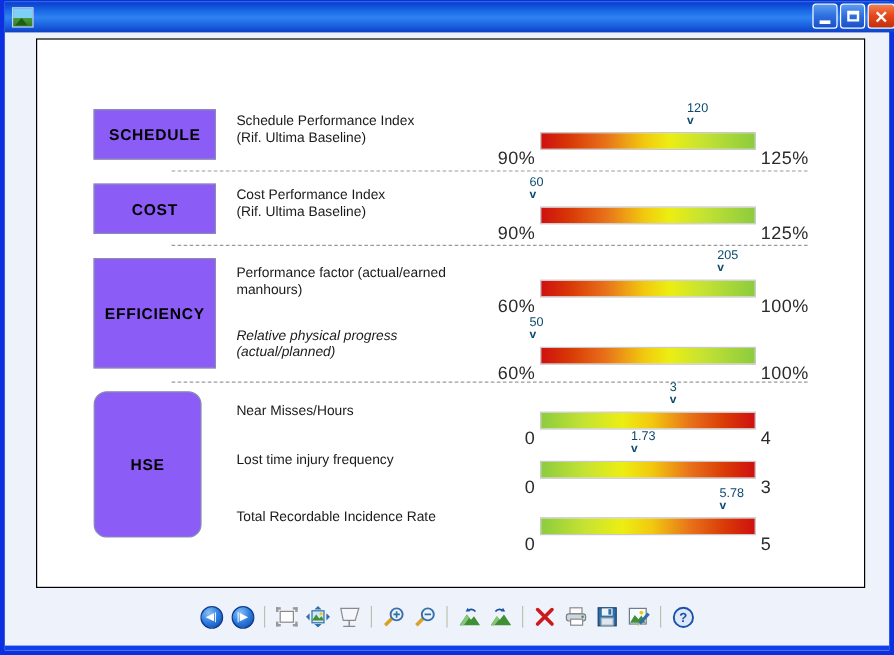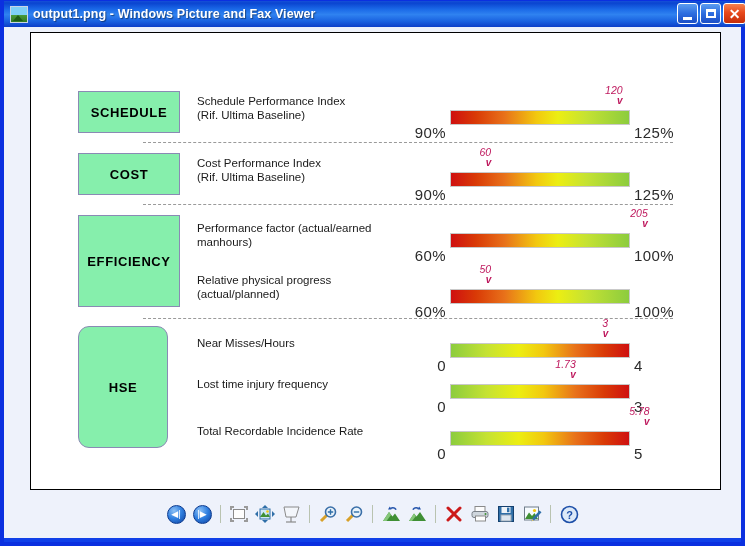--- a/index.html
+++ b/index.html
@@ -92,21 +92,21 @@
     left: 26px; top: 31px;
     width: 691px; height: 458px;
     background: #ffffff;
     border: 1px solid #000000;
     box-sizing: border-box;
   }
 
   
   .row-label-box {
     position: absolute;
-    background: #86efac;
+    background: #8b5cf6;
     border: 1px solid #8a8ab4;
     box-sizing: border-box;
     display: flex; align-items: center; justify-content: center;
     font-size: 13px; font-weight: bold; color: #000000;
     letter-spacing: 0.6px;
   }
   .metric-text {
     position: absolute;
     font-size: 11.5px;
     color: #1a1a1a;
@@ -143,24 +143,23 @@
     top: 14px;
     font-size: 15px;
     color: #2b2b2b;
     letter-spacing: 0.4px;
     white-space: nowrap;
   }
   .gauge .lo { text-align: right; }
   .gauge .hi { text-align: right; }
   .gauge .marker {
     position: absolute;
-    text-align: right;
+    text-align: left;
     white-space: nowrap;
-    color: #be185d;
-    font-style: italic;
+    color: #0c4a6e;
   }
   .gauge .marker .val {
     font-size: 10.5px;
     line-height: 11px;
     display: block;
   }
   .gauge .marker .caret {
     font-size: 10px;
     line-height: 10px;
     display: block;
@@ -192,21 +191,20 @@
   }
   svg { display: block; }
 </style>
 </head>
 <body>
 
 <div id="window">
 
   <div id="titlebar">
     <div id="titleIcon"></div>
-    <span id="titleText">output1.png - Windows Picture and Fax Viewer</span>
     <div id="winbtns">
       <div class="wbtn">
         <span class="min-glyph"></span>
       </div>
       <div class="wbtn">
         <span class="max-glyph"></span>
       </div>
       <div class="wbtn close">
         <span class="close-glyph">✕</span>
       </div>
@@ -247,21 +245,21 @@
 manhours)</div>
         <div class="gauge" style="left: 419px; top: 200px; width: 180px; height: 16px;">
           <div class="bar fwd" style="width: 180px;"></div>
           <div class="lo" style="right: 184px;">60%</div>
           <div class="hi" style="left: 184px;">100%</div>
           <div class="marker" style="left: 147.8px; width: 50px; top: -25px;">
             <span class="val">205</span>
             <span class="caret">v</span>
           </div>
         </div>
-        <div class="metric-text" style="left: 166px; top: 240px; width: 235px;">Relative physical progress
+        <div class="metric-text" style="left: 166px; top: 240px; width: 235px; font-style: italic;">Relative physical progress
 (actual/planned)</div>
         <div class="gauge" style="left: 419px; top: 256px; width: 180px; height: 16px;">
           <div class="bar fwd" style="width: 180px;"></div>
           <div class="lo" style="right: 184px;">60%</div>
           <div class="hi" style="left: 184px;">100%</div>
           <div class="marker" style="left: -8.8px; width: 50px; top: -25px;">
             <span class="val">50</span>
             <span class="caret">v</span>
           </div>
         </div>

